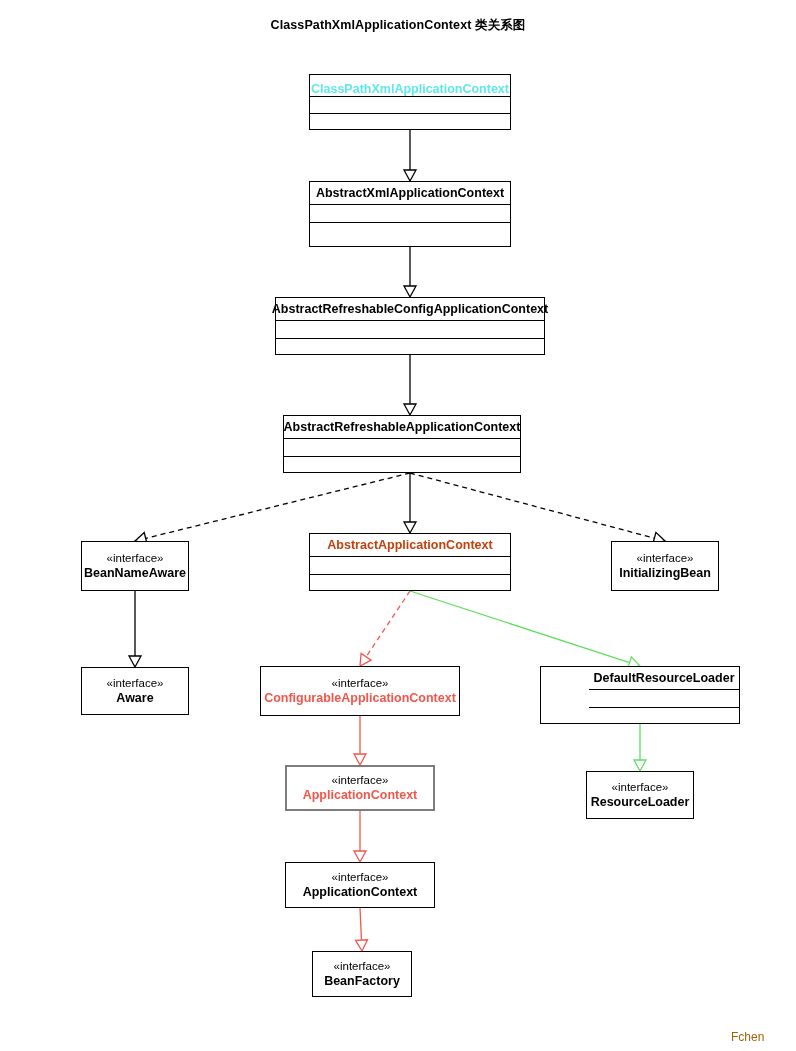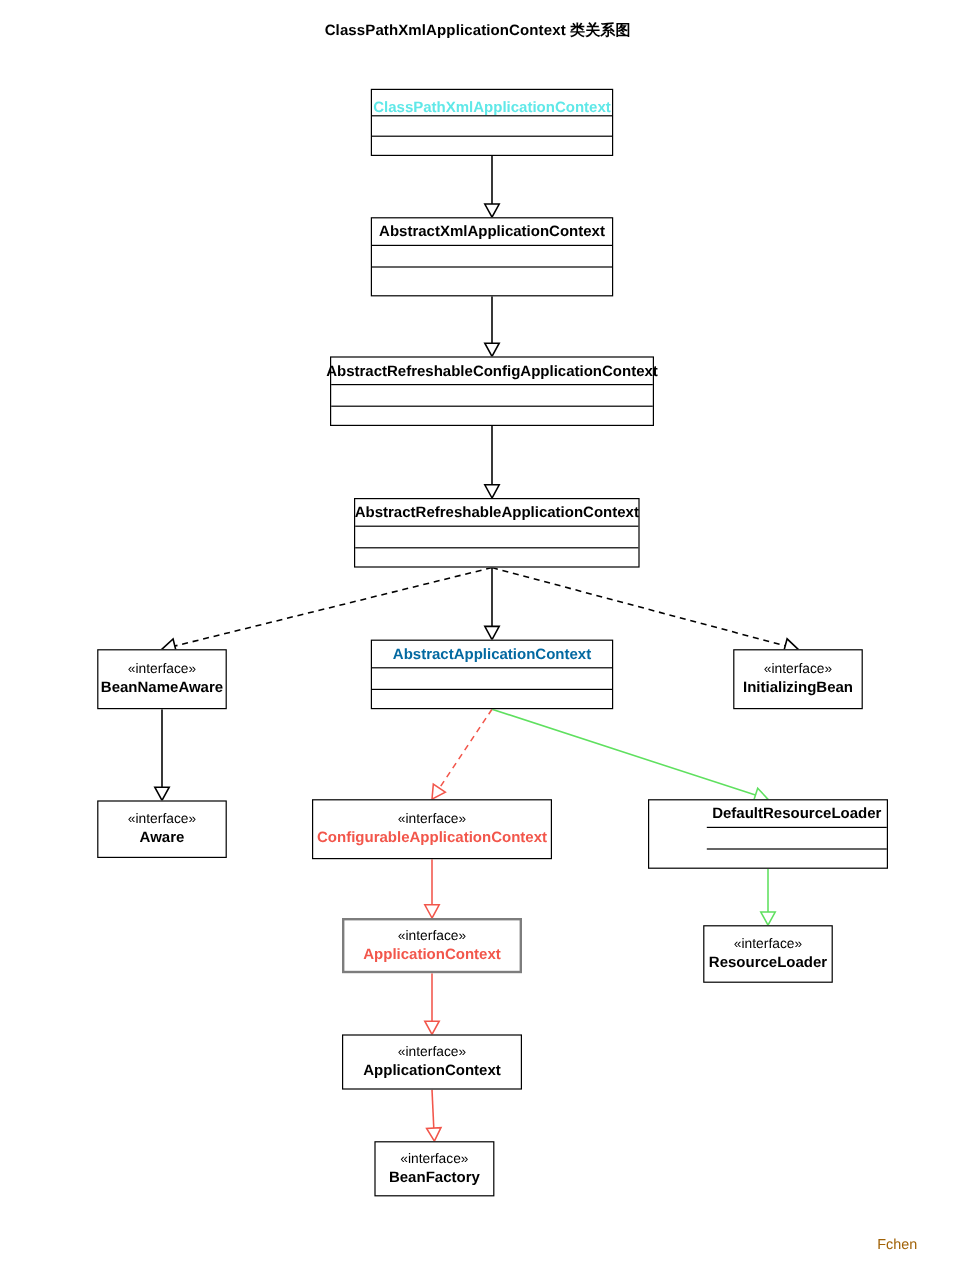--- a/index.html
+++ b/index.html
@@ -168,36 +168,36 @@
       <div class="compartment empty-cell" style="height: 18px;"></div>
       <div class="compartment empty-cell last" style="height: 17px;"></div>
     </div>
     <div class="node-box" style="left: 275px; top: 297px; width: 270px; height: 58px;">
       <div class="compartment title-cell" style="height: 23px;">
         <span class="cls-name" style="color: rgb(0, 0, 0);">AbstractRefreshableConfigApplicationContext</span>
       </div>
       <div class="compartment empty-cell" style="height: 18px;"></div>
       <div class="compartment empty-cell last" style="height: 17px;"></div>
     </div>
-    <div class="node-box" style="left: 295px; top: 415px; width: 238px; height: 58px;">
+    <div class="node-box" style="left: 283px; top: 415px; width: 238px; height: 58px;">
       <div class="compartment title-cell" style="height: 23px;">
         <span class="cls-name" style="color: rgb(0, 0, 0);">AbstractRefreshableApplicationContext</span>
       </div>
       <div class="compartment empty-cell" style="height: 18px;"></div>
       <div class="compartment empty-cell last" style="height: 17px;"></div>
     </div>
     <div class="node-box" style="left: 81px; top: 541px; width: 108px; height: 50px;">
       <div class="iface-body">
         <span class="stereotype">«interface»</span>
         <span class="iface-name" style="color: rgb(0, 0, 0);">BeanNameAware</span>
       </div>
     </div>
     <div class="node-box" style="left: 309px; top: 533px; width: 202px; height: 58px;">
       <div class="compartment title-cell" style="height: 23px;">
-        <span class="cls-name" style="color: #0369a1;">AbstractApplicationContext</span>
+        <span class="cls-name" style="color: #c2410c;">AbstractApplicationContext</span>
       </div>
       <div class="compartment empty-cell" style="height: 18px;"></div>
       <div class="compartment empty-cell last" style="height: 17px;"></div>
     </div>
     <div class="node-box" style="left: 611px; top: 541px; width: 108px; height: 50px;">
       <div class="iface-body">
         <span class="stereotype">«interface»</span>
         <span class="iface-name" style="color: rgb(0, 0, 0);">InitializingBean</span>
       </div>
     </div>

